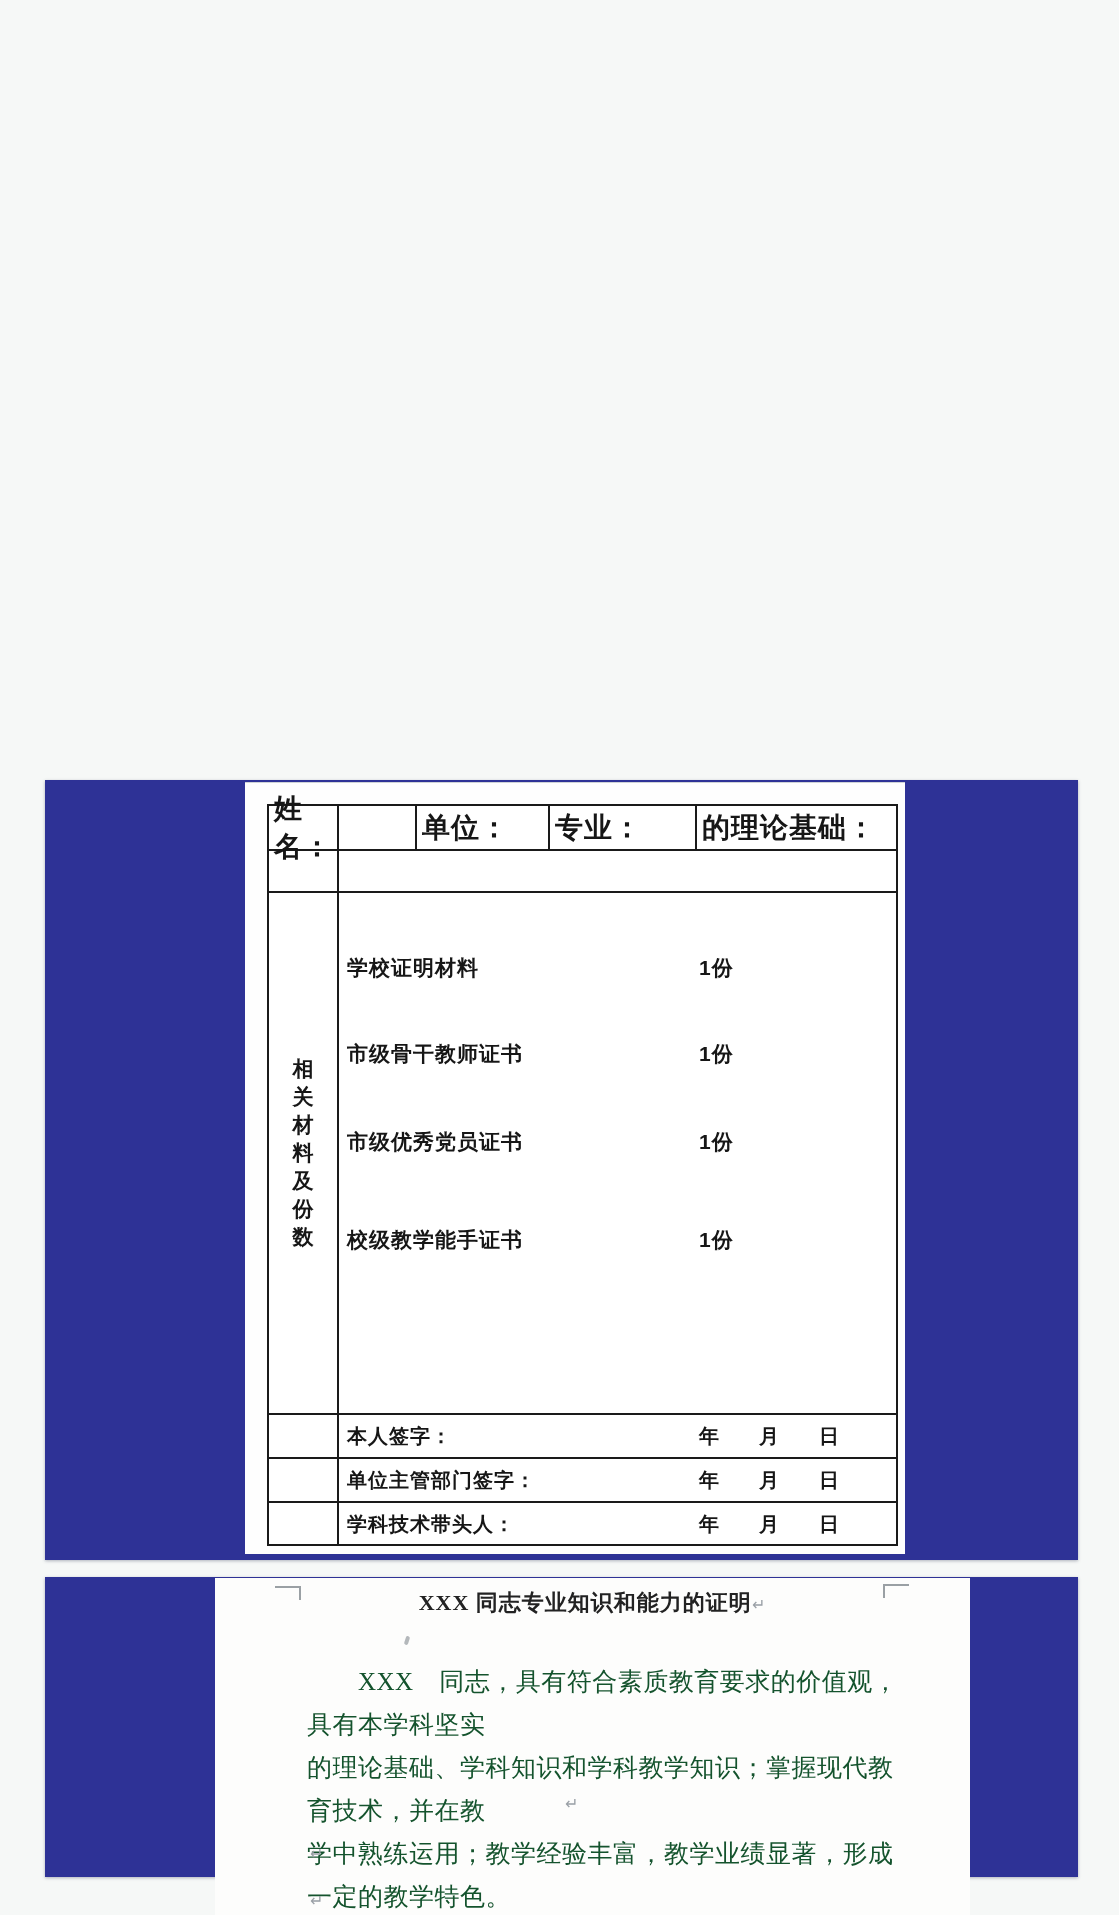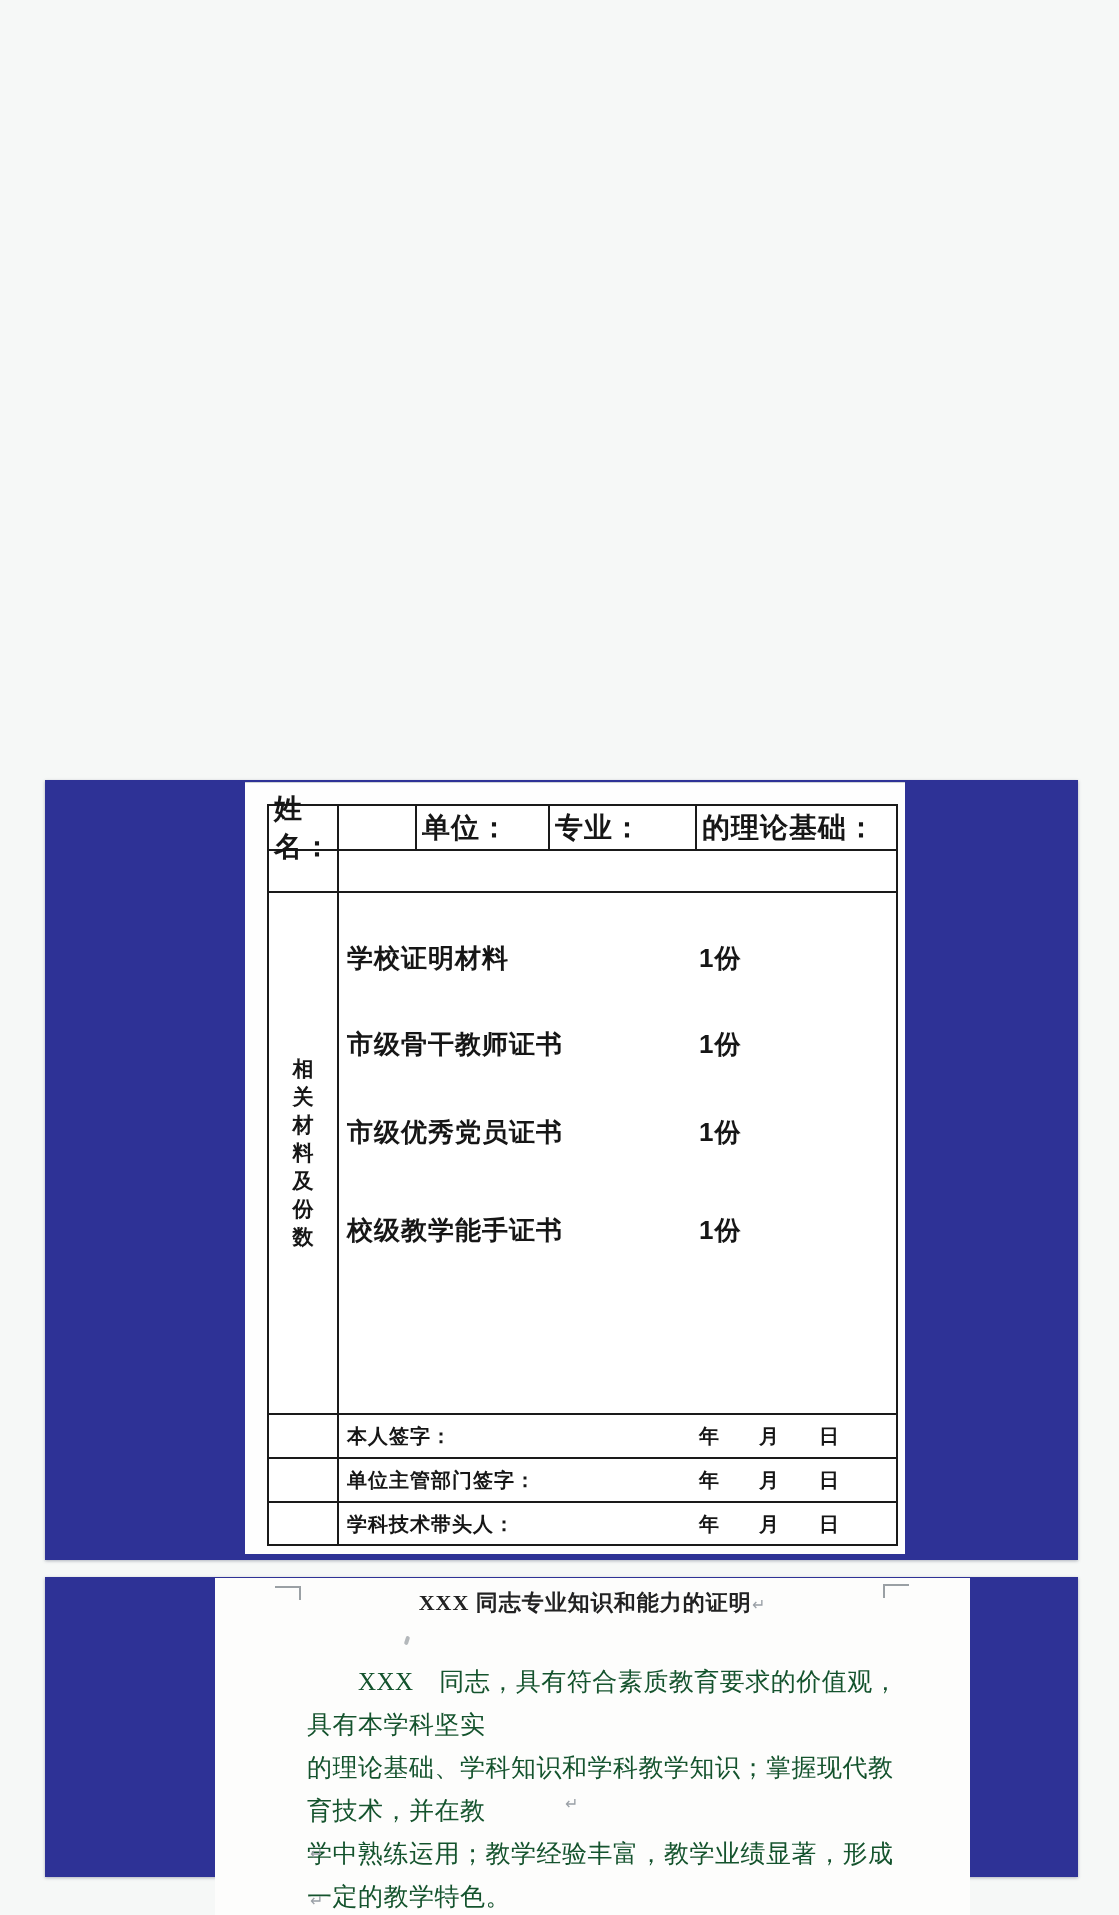--- a/index.html
+++ b/index.html
@@ -43,21 +43,21 @@
   .row-sig-last{height:41px;}
   .hd-label{display:flex;align-items:center;padding-left:5px;font-size:28px;font-weight:600;letter-spacing:1px;}
   .c1{width:70px;flex:0 0 70px;}
   .c2{width:78px;flex:0 0 78px;}
   .c3{width:133px;flex:0 0 133px;}
   .c4{width:147px;flex:0 0 147px;}
   .c5{flex:1 1 auto;}
   .cfill{flex:1 1 auto;}
   .vert-head{display:flex;align-items:center;justify-content:center;}
   .vert-head span{font-size:21px;font-weight:600;line-height:28px;text-align:center;white-space:pre-line;letter-spacing:0;}
-  .mat-line{position:absolute;left:0;width:100%;height:28px;font-size:26px;font-weight:600;letter-spacing:1px;}
+  .mat-line{position:absolute;left:0;width:100%;height:28px;font-size:21px;font-weight:600;letter-spacing:1px;margin-top:13px;}
   .mat-label{position:absolute;left:8px;top:0;}
   .mat-count{position:absolute;left:360px;top:0;font-weight:600;}
   .mat-0{top:48px;} .mat-1{top:134px;} .mat-2{top:222px;} .mat-3{top:320px;}
   .sig-cell{display:flex;align-items:center;}
   .sig-label{position:absolute;left:8px;top:50%;transform:translateY(-50%);font-size:20px;font-weight:600;letter-spacing:1px;}
   .sig-date{position:absolute;left:360px;top:50%;transform:translateY(-50%);font-size:20px;font-weight:600;}
   
   .slide3{top:1577px;height:300px;}
   .doc-page{position:absolute;left:170px;top:1px;width:755px;height:337px;background:#fdfdfc;color:#2a2a2a;}
   .corner-mark{position:absolute;width:26px;height:14px;border-top:2px solid #9aa0a4;}

